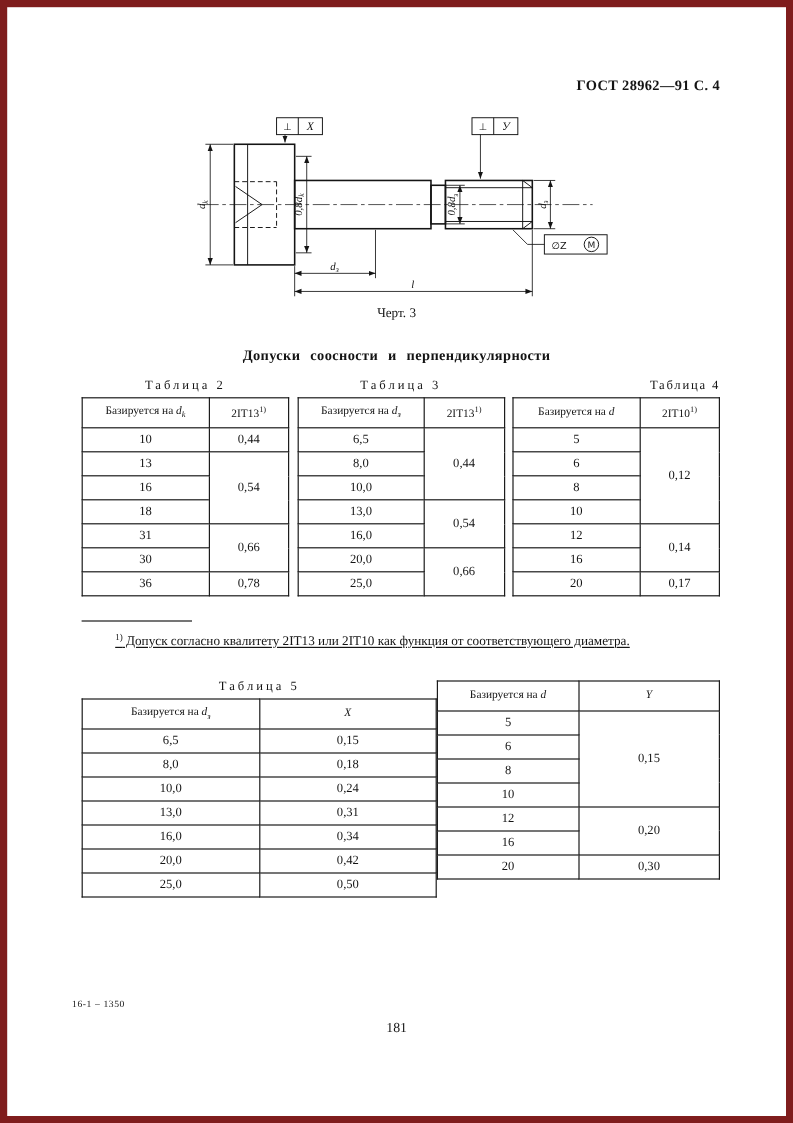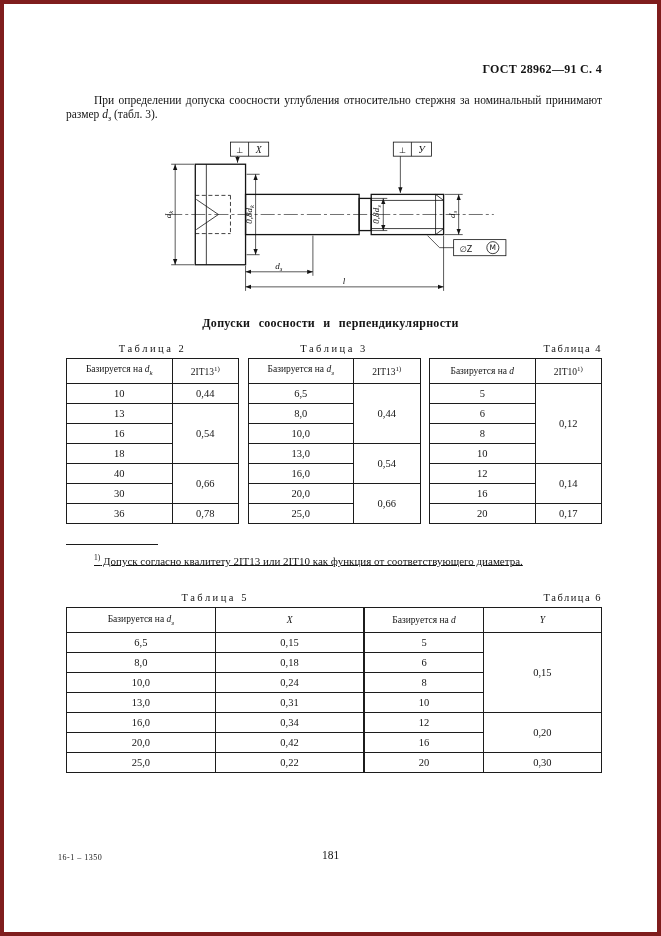--- a/index.html
+++ b/index.html
@@ -1,18 +1,18 @@
 <!DOCTYPE html>
 <html><head>
 <meta charset="utf-8">
 <style>
   html,body { margin:0; padding:0; background:#ffffff; }
   .page {
     position:relative; width:661px; height:936px; box-sizing:border-box;
-    background:#fff; border:4px solid #7f1d1d; overflow:hidden;
+    background:#fff; border:6px solid #7f1d1d; overflow:hidden;
     font-family:"Liberation Serif", serif; color:#141414;
   }
   
   .doc-header {
     margin:58px 55px 0 62px; text-align:right;
     font-size:12px; font-weight:bold; letter-spacing:0.3px;
   }
   
   .paragraphs { margin:16px 55px 0 62px; }
   .paragraphs p {
@@ -57,32 +57,31 @@
   table.gt .c1 { width:62%; }
   table.gt .c2 { width:38%;margin-top:12px; }
   table.gt .h5 { width:50%; }
   table.gt sub { font-size:7px; }
   table.gt sup { font-size:7px; }
   
   .footnote-rule { margin:20px 0 8px 62px; width:92px; border-top:1px solid #1c1c1c; }
   .footnote { margin:0 55px 0 62px; font-size:11px; text-indent:28px;text-decoration:underline; }
   .footnote sup { font-size:7.5px; }
   
-  .footer-left { position:absolute; left:54px; top:849px; font-size:8px; letter-spacing:0.5px; }
+  .footer-left { position:absolute; left:54px; top:826px; font-size:8px; letter-spacing:0.5px; }
   .page-num { position:absolute; left:0; right:0; top:845px; text-align:center; font-size:11.5px; }
 </style>
 </head>
 <body>
 
 <div class="page">
 
   <div class="doc-header">ГОСТ 28962—91 С. 4</div>
 
   <div class="paragraphs">
-    <p><span>При определении допуска соосности углубления относительно стержня за номинальный принимают размер </span><i>d</i><sub><i>з</i></sub><span> (табл. 3).</span></p>
   </div>
 
   <div class="figure">
     <svg viewBox="0 0 380 154" width="382" height="155">
       <defs>
         <marker id="ar" viewBox="0 0 10 10" refX="9" refY="5" markerWidth="9" markerHeight="9" orient="auto-start-reverse">
           <path d="M0,1.6 L9,5 L0,8.4 z" fill="#141414"></path>
         </marker>
       </defs>
 
@@ -170,20 +169,21 @@
       </g>
 
       <g>
         <polyline points="286,96 298,108 312,108" class="dim"></polyline>
         <rect x="312" y="100" width="52" height="16" class="thin"></rect>
         <text x="318" y="112" class="rm">∅Z</text>
         <circle cx="351" cy="108" r="6" class="thin"></circle>
         <text x="351" y="110.8" text-anchor="middle" class="rm" style="font-size:7.5px">M</text>
       </g>
     </svg>
+    <div class="fig-caption">Черт. 3</div>
   </div>
 
   <div class="section-title">Допуски соосности и перпендикулярности</div>
 
   <div class="tables-row">
 
     <div class="tbl-wrap w3">
       <div class="tbl-title">Таблица 2</div>
       <table class="gt">
         <thead>
@@ -201,21 +201,21 @@
               <td>13</td>
               <td rowspan="3">0,54</td>
             </tr>
           <tr>
               <td>16</td>
             </tr>
           <tr>
               <td>18</td>
             </tr>
           <tr>
-              <td>40</td>
+              <td>31</td>
               <td rowspan="2">0,66</td>
             </tr>
           <tr>
               <td>30</td>
             </tr>
           <tr>
               <td>36</td>
               <td>0,78</td>
             </tr>
         </tbody>
@@ -333,28 +333,27 @@
           <tr>
               <td>16,0</td>
               <td>0,34</td>
             </tr>
           <tr>
               <td>20,0</td>
               <td>0,42</td>
             </tr>
           <tr>
               <td>25,0</td>
-              <td>0,22</td>
+              <td>0,50</td>
             </tr>
         </tbody>
       </table>
     </div>
 
     <div class="tbl-wrap w6">
-      <div class="tbl-title right">Таблица 6</div>
       <table class="gt">
         <thead>
           <tr>
             <th class="h5"><span>Базируется на </span><i>d</i></th>
             <th class="h5"><i>Y</i></th>
           </tr>
         </thead>
         <tbody>
           <tr>
               <td>5</td>

